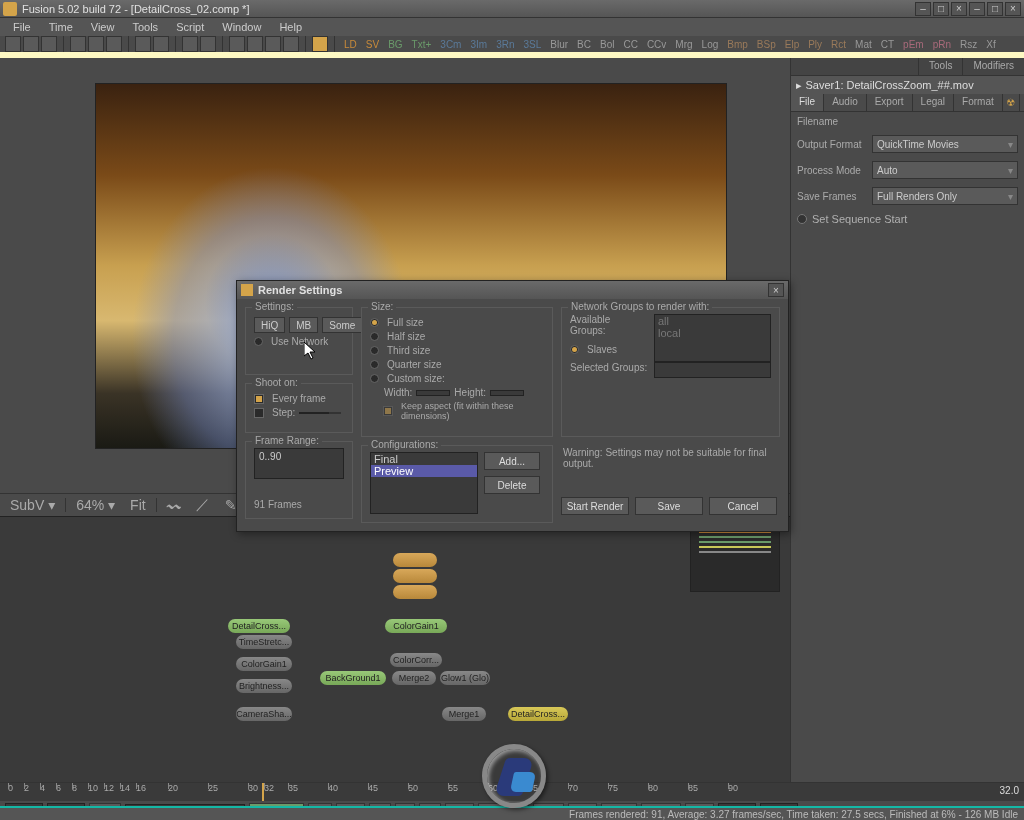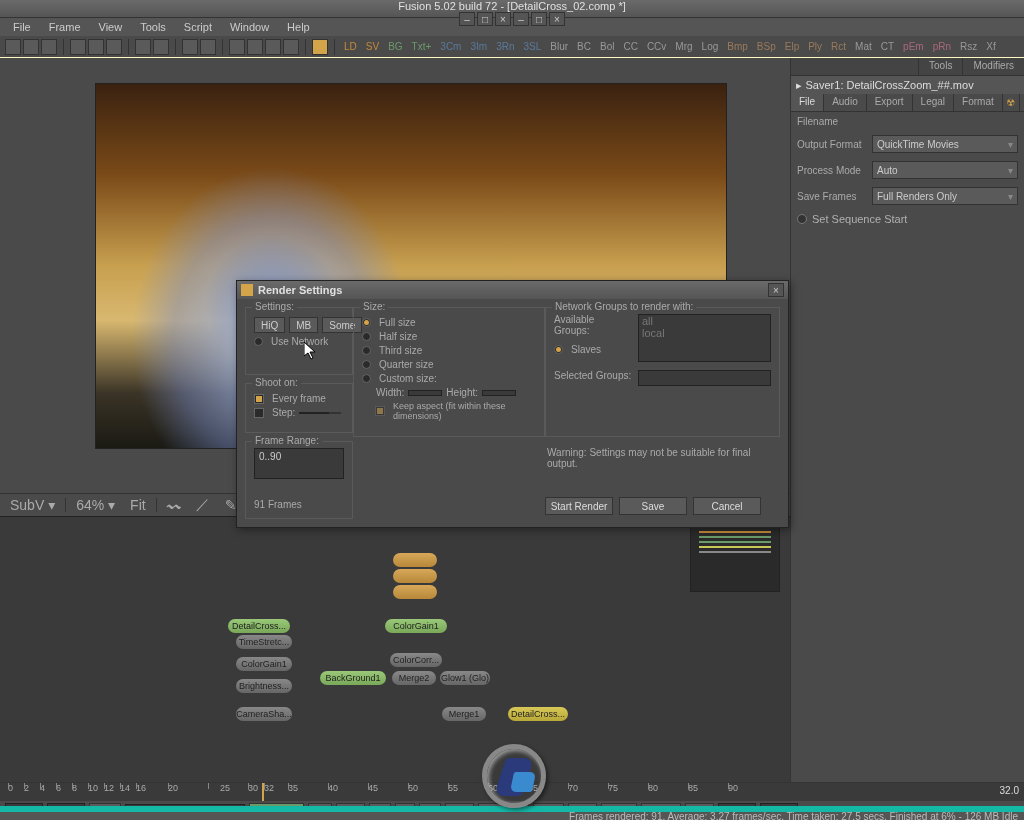--- a/index.html
+++ b/index.html
@@ -1,27 +1,27 @@
 <!DOCTYPE html>
 <html><head>
 <meta charset="utf-8">
 <style>
 * { margin: 0; padding: 0; box-sizing: border-box; font-family: "Segoe UI", Tahoma, sans-serif; font-size: 11px; user-select: none; }
 body { background: #4a4a4a; color: #b0b0b0; overflow: hidden; width: 1024px; height: 820px; position: relative; }
 
-.titlebar { height: 18px; background: linear-gradient(#6a6a6a,#555); display:flex; align-items:center; padding:0 3px; border-bottom:1px solid #333;flex-direction:column; }
+.titlebar { height: 18px; background: linear-gradient(#6a6a6a,#555); display:flex; align-items:center; padding:0 3px; border-bottom:1px solid #333; }
 .titlebar .ico { width:14px; height:14px; background:#d4a44a; border-radius:2px; margin-right:5px; }
 .titlebar .txt { color:#e0e0e0; font-size:11px; flex:1; }
 .titlebar .ctrls { display:flex; gap:2px; }
 .titlebar .ctrls span { width:16px; height:14px; background:#555; border:1px solid #333; display:flex; align-items:center; justify-content:center; color:#ccc; font-size:10px; }
 
 .menubar { height:18px; background:#555; display:flex; align-items:center; padding:0 5px; gap:2px; }
 .menubar span { padding:2px 8px; color:#ccc; cursor:pointer; }
 
-.toolbar { height:22px; background:#4a4a4a; display:flex; align-items:center; padding:0 5px; gap:6px; border-bottom:1px solid #fef9c3; }
+.toolbar { height:22px; background:#4a4a4a; display:flex; align-items:center; padding:0 5px; gap:6px; border-bottom:6px solid #fef9c3; }
 .toolbar .tbtn { width:16px; height:16px; background:#5a5a5a; border:1px solid #333; }
 .toolbar .tgrp { display:flex; gap:2px; }
 .toolbar .sep { width:1px; height:16px; background:#333; }
 .toolbar .tool-lbl { font-size:10px; padding:0 3px; color:#999; }
 .toolbar .tool-lbl.or { color:#c88a3a; }
 .toolbar .tool-lbl.grn { color:#6a9a6a; }
 .toolbar .tool-lbl.bl { color:#5a7a9a; }
 .toolbar .tool-lbl.br { color:#9a7a5a; }
 .toolbar .tool-lbl.pk { color:#a86a7a; }
 
@@ -74,21 +74,21 @@
 .tl-btn { height:16px; padding:0 6px; background:#5a5a5a; border:1px solid #333; color:#ccc; font-size:10px; display:flex; align-items:center; }
 .tl-btn.render { background:#6a9a6a; color:#fff; padding:0 10px; }
 .tl-fld { width:38px; height:16px; background:#3a3a3a; border:1px solid #222; color:#ccc; font-size:10px; text-align:center; }
 
 
 .dialog { position:absolute; left:236px; top:280px; width:553px; background:#4a4a4a; border:1px solid #222; box-shadow:2px 2px 8px rgba(0,0,0,.4); z-index:100; }
 .dlg-title { height:18px; background:linear-gradient(#6a6a6a,#555); display:flex; align-items:center; padding:0 4px; }
 .dlg-title .ico { width:12px; height:12px; background:#d4a44a; margin-right:5px; }
 .dlg-title .txt { flex:1; color:#e0e0e0; font-weight:bold; font-size:11px; }
 .dlg-title .x { width:16px; height:14px; background:#555; border:1px solid #333; color:#ccc; display:flex; align-items:center; justify-content:center; font-size:10px; }
-.dlg-body { padding:8px; display:flex; gap:0; }
+.dlg-body { padding:8px; display:flex; gap:8px; }
 .dlg-col { display:flex; flex-direction:column; gap:8px; }
 .fieldset { border:1px solid #5a5a5a; padding:6px 8px 8px; position:relative; }
 .fieldset .leg { position:absolute; top:-7px; left:6px; background:#4a4a4a; padding:0 3px; font-size:10px; color:#aaa; }
 .btn-sm { height:16px; padding:0 6px; background:#5a5a5a; border:1px solid #333; color:#ccc; font-size:10px; display:inline-flex; align-items:center; }
 .btn-act { height:18px; width:68px; background:#5a5a5a; border:1px solid #333; color:#ddd; font-size:10px; display:flex; align-items:center; justify-content:center; }
 .radio-sm { width:9px; height:9px; border-radius:50%; border:1px solid #666; background:#2a2a2a; display:inline-block; vertical-align:middle; margin-right:4px; }
 .radio-sm.on::after { content:""; display:block; width:5px; height:5px; border-radius:50%; background:#d4a44a; margin:1px; }
 .check-sm { width:10px; height:10px; border:1px solid #666; background:#2a2a2a; display:inline-block; vertical-align:middle; margin-right:4px; }
 .check-sm.on::after { content:""; display:block; width:6px; height:6px; background:#d4a44a; margin:1px; }
 .dlg-label { font-size:10px; color:#aaa; }
@@ -118,21 +118,21 @@
     <span>□</span>
     <span>×</span>
     <span>–</span>
     <span>□</span>
     <span>×</span>
   </div>
 </div>
 
 <div class="menubar" id="menubar">
     <span>File</span>
-    <span>Frame</span>
+    <span>Time</span>
     <span>View</span>
     <span>Tools</span>
     <span>Script</span>
     <span>Window</span>
     <span>Help</span>
   </div>
 
 <div class="toolbar">
   <div class="tgrp">
     <span class="tbtn"></span>
@@ -354,39 +354,52 @@
           <span class="dlg-label">Width:</span>
           <span class="txtbox" style="width:34px;color:#666"></span>
           <span class="dlg-label">Height:</span>
           <span class="txtbox" style="width:34px;color:#666"></span>
         </div>
         <div class="dlg-row" style="margin-left:13px">
           <span class="check-sm on" style="opacity:.5"></span>
           <span class="dlg-label" style="font-size:9px">Keep aspect (fit within these dimensions)</span>
         </div>
       </div>
+      <div class="fieldset" style="height:78px">
+        <span class="leg">Configurations:</span>
+        <div style="display:flex;gap:6px;height:100%">
+          <div class="listbox" style="width:108px">
+            <div>Final</div>
+            <div class="sel">Preview</div>
+          </div>
+          <div style="display:flex;flex-direction:column;gap:6px">
+            <span class="btn-act" style="width:56px">Add...</span>
+            <span class="btn-act" style="width:56px">Delete</span>
+          </div>
+        </div>
+      </div>
     </div>
 
     <div class="dlg-col" style="flex:1">
       <div class="fieldset" style="height:130px">
         <span class="leg">Network Groups to render with:</span>
         <div style="display:flex;gap:6px">
           <div style="width:78px">
             <div class="dlg-label">Available Groups:</div>
             <div class="dlg-row" style="margin-top:8px">
               <span class="radio-sm on"></span>
               <span class="dlg-label">Slaves</span>
             </div>
           </div>
           <div class="listbox" style="flex:1;height:48px;color:#777">
             <div>all</div>
             <div>local</div>
           </div>
         </div>
-        <div style="display:flex;gap:6px;margin-top:8px">
+        <div style="display:flex;gap:6px;margin-top:0">
           <div class="dlg-label" style="width:78px">Selected Groups:</div>
           <div class="txtbox" style="flex:1;height:16px"></div>
         </div>
       </div>
       <div class="dlg-label" style="height:44px;padding:2px">Warning: Settings may not be suitable for final output.</div>
       <div style="display:flex;gap:6px;justify-content:flex-start">
         <span class="btn-act">Start Render</span>
         <span class="btn-act">Save</span>
         <span class="btn-act">Cancel</span>
       </div>
@@ -421,21 +434,21 @@
       <span class="tick" style="left: 88px;">10</span>
       <span class="tick-ln" style="left: 88px;"></span>
       <span class="tick" style="left: 104px;">12</span>
       <span class="tick-ln" style="left: 104px;"></span>
       <span class="tick" style="left: 120px;">14</span>
       <span class="tick-ln" style="left: 120px;"></span>
       <span class="tick" style="left: 136px;">16</span>
       <span class="tick-ln" style="left: 136px;"></span>
       <span class="tick" style="left: 168px;">20</span>
       <span class="tick-ln" style="left: 168px;"></span>
-      <span class="tick" style="left: 220px;">25</span>
+      <span class="tick" style="left: 208px;">25</span>
       <span class="tick-ln" style="left: 208px;"></span>
       <span class="tick" style="left: 248px;">30</span>
       <span class="tick-ln" style="left: 248px;"></span>
       <span class="tick" style="left: 264px;">32</span>
       <span class="tick-ln" style="left: 264px;"></span>
       <span class="tick" style="left: 288px;">35</span>
       <span class="tick-ln" style="left: 288px;"></span>
       <span class="tick" style="left: 328px;">40</span>
       <span class="tick-ln" style="left: 328px;"></span>
       <span class="tick" style="left: 368px;">45</span>
@@ -476,15 +489,15 @@
     <span class="tl-btn">HiQ</span>
     <span class="tl-btn">Prx</span>
     <span class="tl-btn">APrx</span>
     <span class="tl-btn">Some</span>
     <span class="tl-btn">▶▶</span>
     <input class="tl-fld" value="90.0" style="">
     <input class="tl-fld" value="90.0" style="">
   </div>
 </div>
 
-<div style="position:absolute;bottom:0;left:0;right:0;height:14px;background:#555;border-top:6px solid #14b8a6;display:flex;align-items:center;justify-content:flex-end;padding:0 6px;">
+<div style="position:absolute;bottom:0;left:0;right:0;height:14px;background:#555;border-top:2px solid #14b8a6;display:flex;align-items:center;justify-content:flex-end;padding:0 6px;">
   <span style="font-size:10px;color:#bbb">Frames rendered: 91,  Average: 3.27 frames/sec,  Time taken: 27.5 secs,  Finished at  6% - 126 MB   Idle</span>
 </div>
 
 </body></html>

